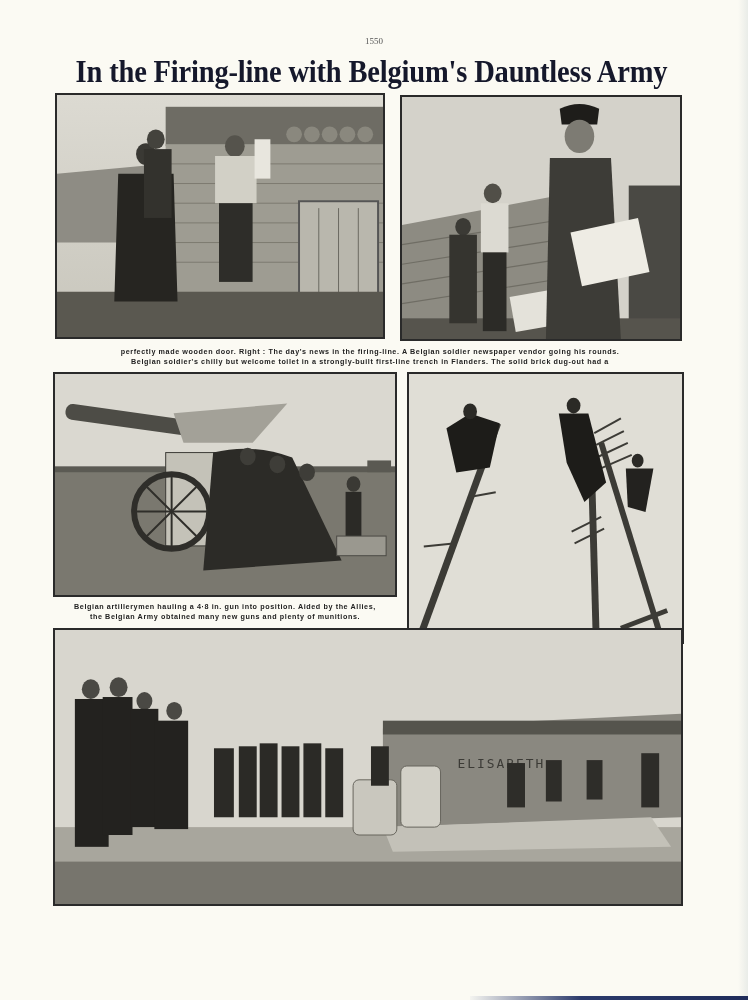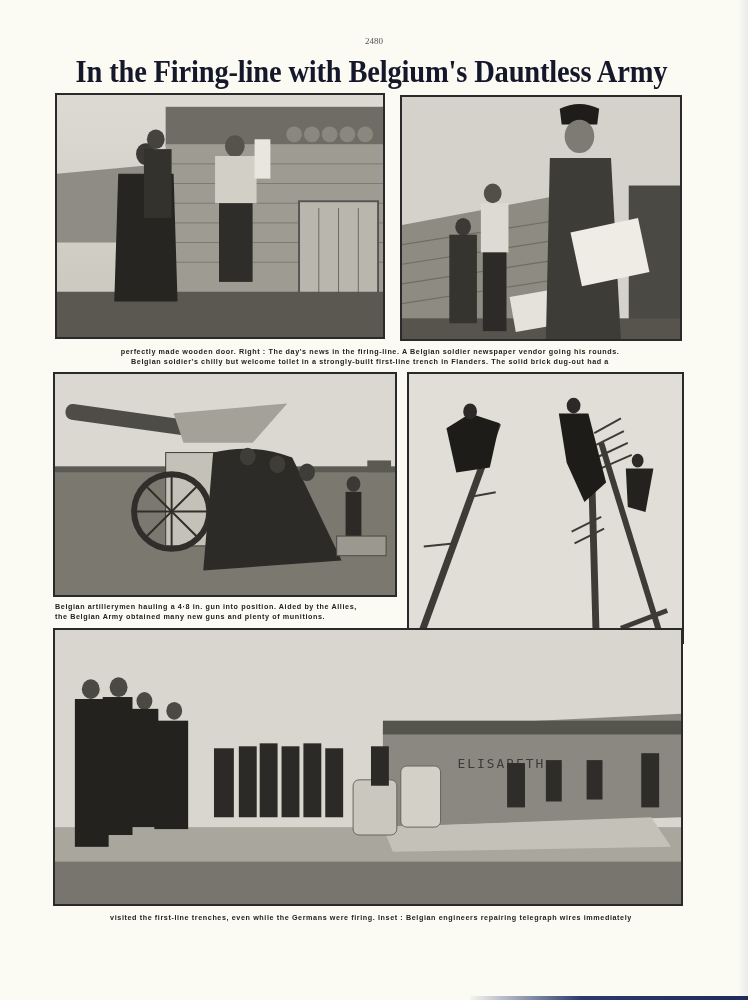--- a/index.html
+++ b/index.html
@@ -28,31 +28,31 @@
       transform: scaleX(0.92); transform-origin: center;
       white-space: nowrap;
     }
     .photo {
       position: absolute; border: 2px solid #2a2a2a; box-sizing: border-box;
       overflow: hidden; background: #b8b6ac;
     }
     .photo svg { display: block; width: 100%; height: 100%; }
     .caption {
       position: absolute; font-weight: bold; font-size: 7.2px; line-height: 10px;
-      color: #222; text-align: left; letter-spacing: 0.6px;
+      color: #222; text-align: center; letter-spacing: 0.6px;
     }
     .caption.justify { text-align: justify; text-align-last: center; }
   </style>
 </head>
 <body>
 
 <div class="page-edge-right"></div>
 <div class="page-edge-bottom"></div>
 
-<div class="page-number">2480</div>
+<div class="page-number">1550</div>
 <div class="title">In the Firing-line with Belgium's Dauntless Army</div>
 
 <div class="photo" style="left:55px; top:93px; width:330px; height:246px;">
   <svg viewBox="0 0 330 246" preserveAspectRatio="none">
     <defs>
       <linearGradient id="sky1" x1="0" y1="0" x2="0" y2="1">
         <stop offset="0" stop-color="#dcdad2"></stop>
           <stop offset="1" stop-color="#c8c6bc"></stop>
       </linearGradient>
     </defs>
@@ -239,14 +239,13 @@
     <g fill="#2e2d29">
       <rect x="455" y="135" width="18" height="45"></rect>
         <rect x="494" y="132" width="16" height="42"></rect>
       <rect x="535" y="132" width="16" height="40"></rect>
         <rect x="590" y="125" width="18" height="55"></rect>
     </g>
   </svg>
 </div>
 
 <div class="caption justify" style="left:62px; top:913px; width:618px;">
-  <div>visited the first-line trenches, even while the Germans were firing.  Inset : Belgian engineers repairing telegraph wires immediately</div>
 </div>
 
 </body></html>

